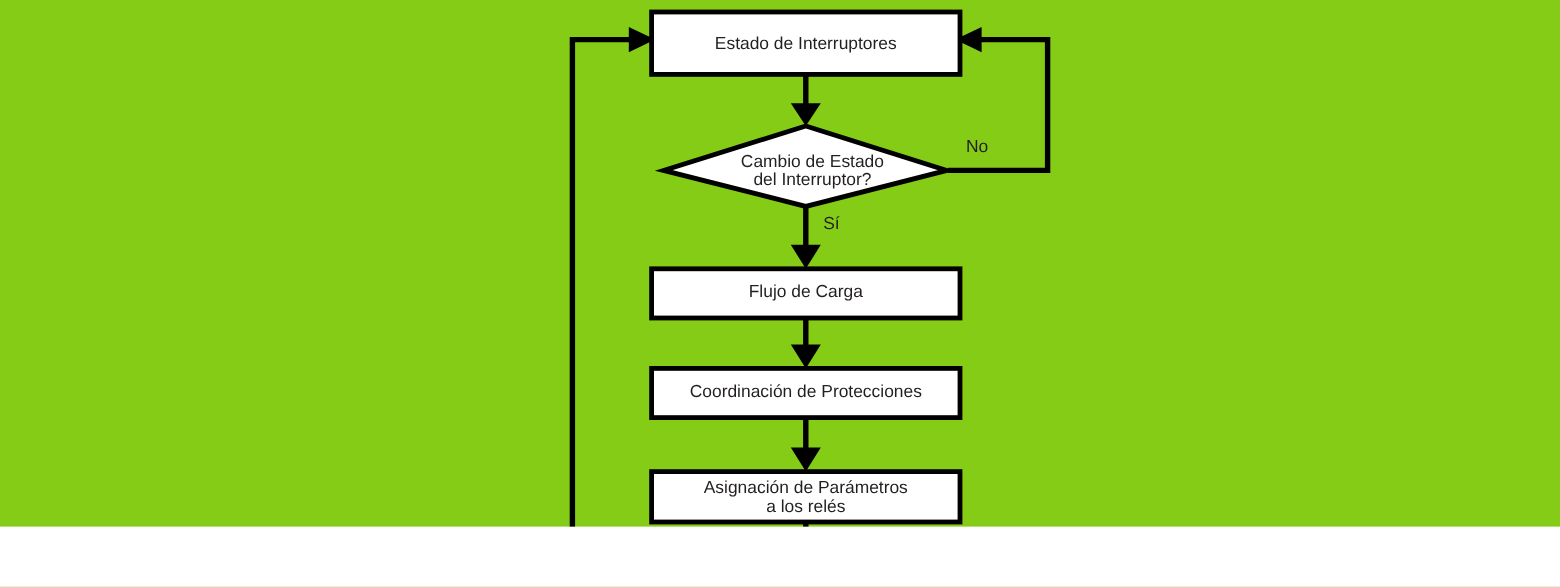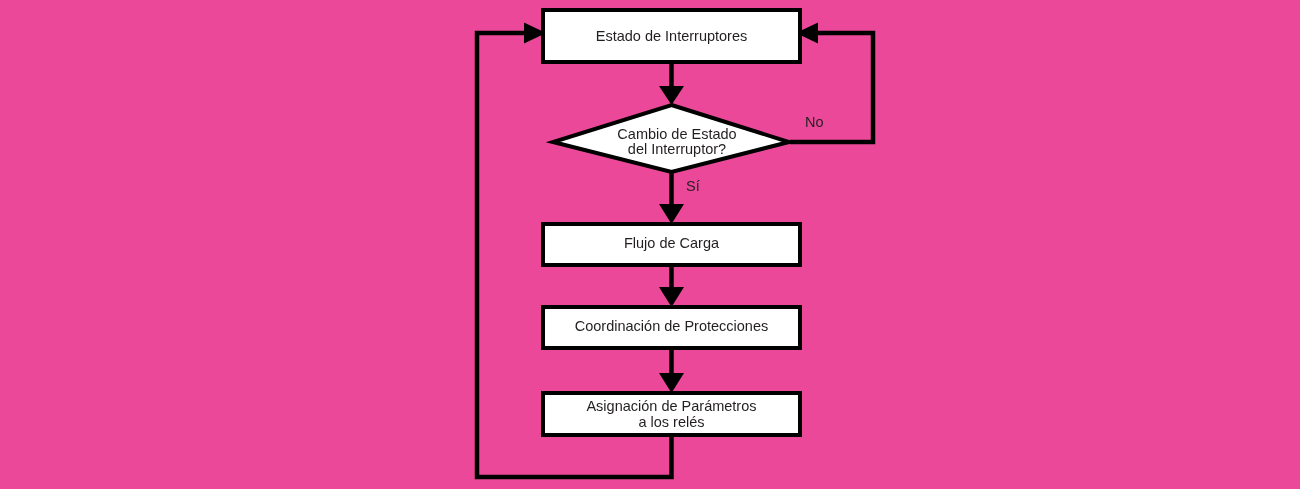--- a/index.html
+++ b/index.html
@@ -6,22 +6,22 @@
     margin: 0;
     padding: 0;
     background: #ffffff;
   }
   body {
     font-family: "Liberation Sans", sans-serif;
   }
   #canvas {
     position: relative;
     width: 1300px;
-    height: 489px;
-    background: #ec4899;
+    height: 439px;
+    background: #84cc16;
     overflow: hidden;
     text-decoration: underline;
   }
   #flow-svg {
     position: absolute;
     top: 0;
     left: 0;
     width: 1300px;
     height: 489px;
   }

